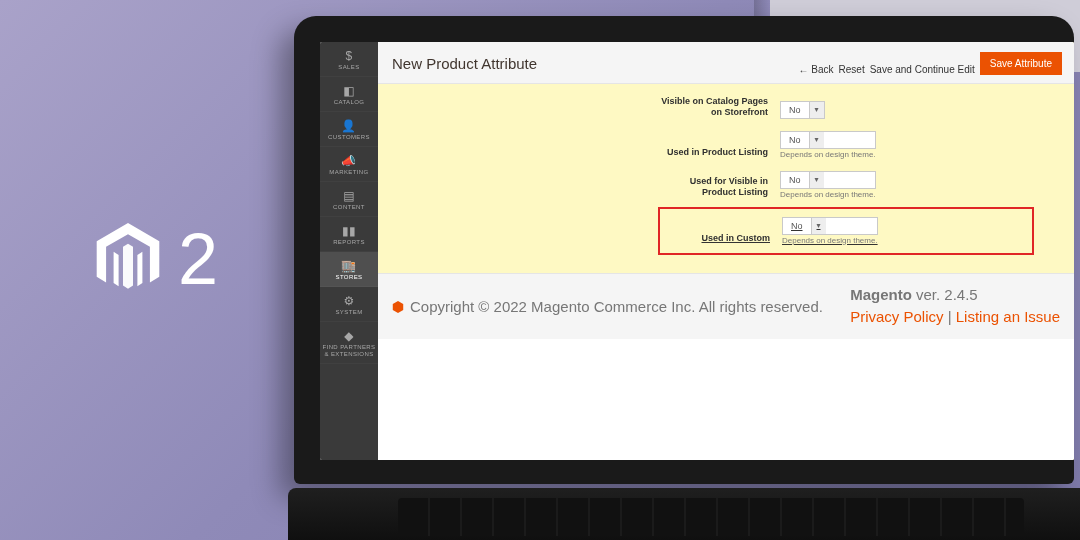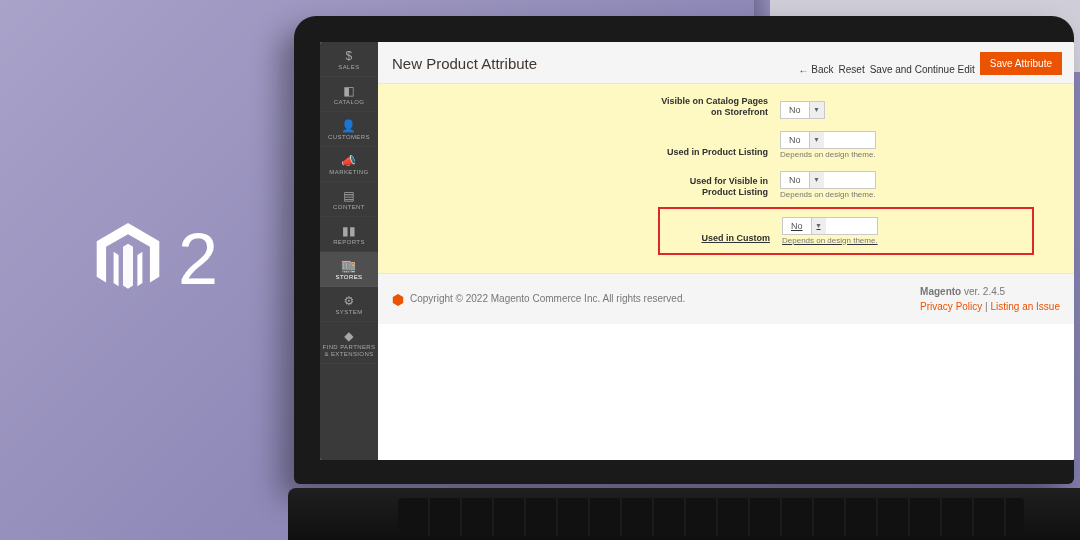--- a/index.html
+++ b/index.html
@@ -88,21 +88,21 @@
   }
   .select .val{padding:3px 8px;color:#555;}
   .select .caret{
     width:14px;border-left:1px solid #c9c9c9;background:#eee;
     display:flex;align-items:center;justify-content:center;color:#666;font-size:8px;
   }
   .hint{font-size:8px;color:#777;margin-top:1px;}
 
   .footer{
     margin-top:auto;border-top:1px solid #e5e5e5;background:#f5f5f5;
-    padding:10px 14px;display:flex;align-items:center;font-size:10px;color:#777;
+    padding:10px 14px;display:flex;align-items:center;font-size:15px;color:#777;
   }
   .footer .mico{width:12px;height:12px;margin-right:6px;fill:#eb5202;position:relative;top:1px;}
   .footer .right{margin-left:auto;text-align:left;line-height:1.5;}
   .footer a{color:#eb5202;text-decoration:none;margin-top:34px;}
 
   .blank{flex:1;background:#fff;}
 </style>
 </head>
 <body>
 

